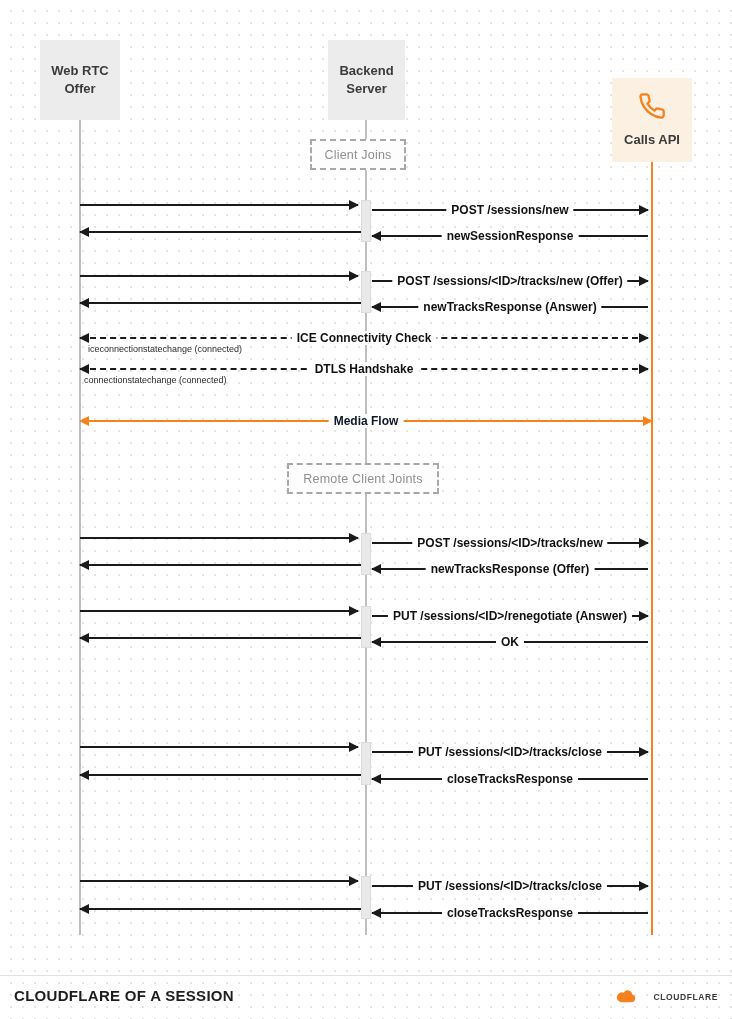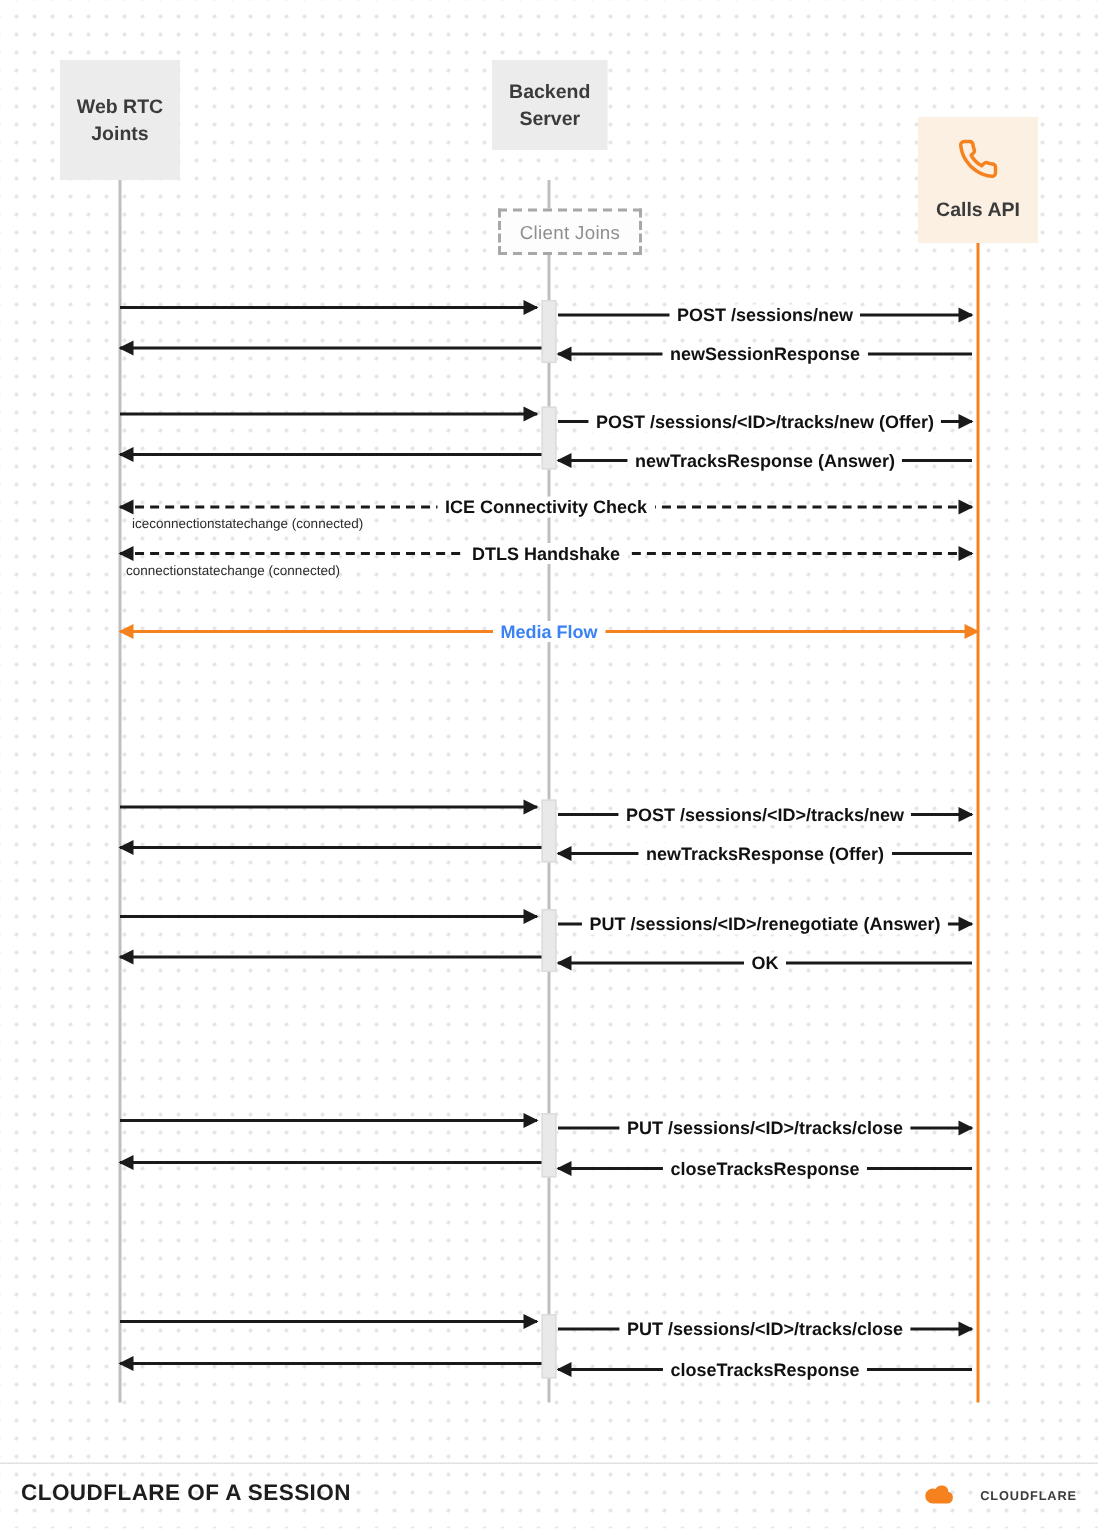--- a/index.html
+++ b/index.html
@@ -43,21 +43,21 @@
     border-right:10px solid #1a1a1a; border-top:5px solid transparent; border-bottom:5px solid transparent;
   }
   .arrow .lbl {
     position:absolute; left:50%; top:0; transform:translate(-50%,-50%);
     background:#fff; padding:0 5px; white-space:nowrap;
     font-size:12px; font-weight:bold; color:#111;
   }
   .arrow.orange .line { background:#f6821f; }
   .arrow.orange.head-r::after { border-left-color:#f6821f; }
   .arrow.orange.head-l::before { border-right-color:#f6821f; }
-  .arrow.orange .lbl { color:#3b82f6; }
+  .arrow.orange .lbl { color:#0f172a; }
   
   .note { position:absolute; font-size:9px; color:#2b2b2b; white-space:nowrap; }
   
   .footer-divider { position:absolute; left:0; top:975px; width:732px; height:1px; background:#e2e2e2; }
   .footer-title {
     position:absolute; left:14px; top:987px; font-size:15px; font-weight:bold;
     color:#1d1d1f; letter-spacing:.3px;
   }
   .brand { position:absolute; right:14px; top:990px; display:flex; align-items:center; gap:17px; }
   .brand .brand-text { font-size:8.5px; font-weight:bold; color:#3c3c3c; letter-spacing:.6px; }
@@ -73,36 +73,36 @@
 
   <div class="activation" style="top:200px;height:42px;"></div>
   <div class="activation" style="top:271px;height:42px;"></div>
   <div class="activation" style="top:533px;height:42px;"></div>
   <div class="activation" style="top:606px;height:42px;"></div>
   <div class="activation" style="top:742px;height:43px;"></div>
   <div class="activation" style="top:876px;height:43px;"></div>
 
   <div class="actor" style="left:40px;top:40px;width:80px;height:80px;">
     <span>Web RTC</span>
-    <span>Joints</span>
-  </div>
-  <div class="actor" style="left:328px;top:40px;width:77px;height:60px;">
+    <span>Offer</span>
+  </div>
+  <div class="actor" style="left:328px;top:40px;width:77px;height:80px;">
     <span>Backend</span>
     <span>Server</span>
   </div>
   <div class="actor calls" style="left:612px;top:38px;width:80px;height:84px;margin-top:40px;">
     <span class="phone">
       <svg width="28" height="28" viewBox="0 0 24 24" fill="none" stroke="#f6821f" stroke-width="2" stroke-linecap="round" stroke-linejoin="round">
         <path d="M22 16.92v3a2 2 0 0 1-2.18 2 19.79 19.79 0 0 1-8.63-3.07 19.5 19.5 0 0 1-6-6 19.79 19.79 0 0 1-3.07-8.67A2 2 0 0 1 4.11 2h3a2 2 0 0 1 2 1.72 12.84 12.84 0 0 0 .7 2.81 2 2 0 0 1-.45 2.11L8.09 9.91a16 16 0 0 0 6 6l1.27-1.27a2 2 0 0 1 2.11-.45 12.84 12.84 0 0 0 2.81.7A2 2 0 0 1 22 16.92z"></path>
       </svg>
     </span>
     <span>Calls API</span>
   </div>
 
-  <div class="section" style="left:332px;top:139px;width:96px;height:31px;">
+  <div class="section" style="left:310px;top:139px;width:96px;height:31px;">
     <span>Client Joins</span>
   </div>
 
   <div class="arrow head-r" style="left:80px;top:205px;width:278px;">
       <span class="line"></span>
     </div>
   <div class="arrow head-r" style="left:372px;top:210px;width:276px;">
     <span class="line"></span>
       <span class="lbl">POST /sessions/new</span>
   </div>
@@ -139,20 +139,23 @@
     <span class="line"></span>
       <span class="lbl">DTLS Handshake</span>
   </div>
   <div class="note" style="left:84px;top:375px;">connectionstatechange (connected)</div>
 
   <div class="arrow orange head-l head-r" style="left:80px;top:421px;width:572px;">
     <span class="line"></span>
       <span class="lbl">Media Flow</span>
   </div>
 
+  <div class="section" style="left:287px;top:463px;width:152px;height:31px;">
+    <span>Remote Client Joints</span>
+  </div>
 
   <div class="arrow head-r" style="left:80px;top:538px;width:278px;">
       <span class="line"></span>
     </div>
   <div class="arrow head-r" style="left:372px;top:543px;width:276px;">
     <span class="line"></span>
       <span class="lbl">POST /sessions/&lt;ID&gt;/tracks/new</span>
   </div>
   <div class="arrow head-l" style="left:372px;top:569px;width:276px;">
     <span class="line"></span>

